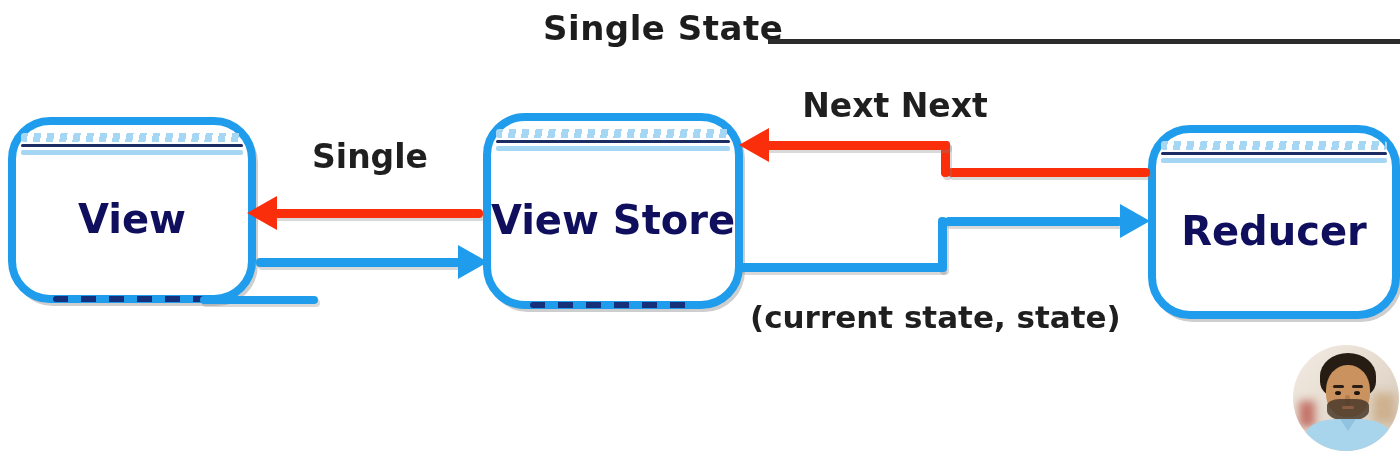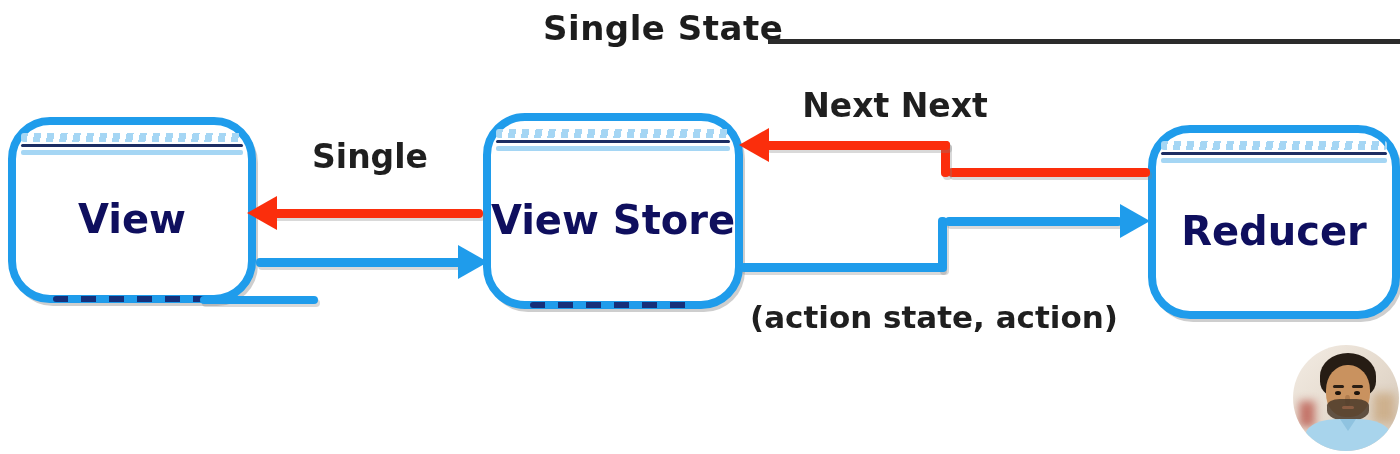--- a/index.html
+++ b/index.html
@@ -112,21 +112,21 @@
   <div class="hline red" style="left:948px;top:168px;width:202px;height:9px;"></div>
   <div class="vline red" style="left:941px;top:141px;width:9px;height:36px;"></div>
   <div class="hline red" style="left:765px;top:141px;width:185px;height:9px;"></div>
   <div class="ah ah-left-red" style="left:739px;top:128px;"></div>
   <div class="edge-label" style="left:790px;top:86px;width:210px;">Next Next</div>
 
   <div class="hline blue" style="left:740px;top:263px;width:205px;height:9px;"></div>
   <div class="vline blue" style="left:938px;top:217px;width:9px;height:55px;"></div>
   <div class="hline blue" style="left:945px;top:217px;width:177px;height:9px;"></div>
   <div class="ah ah-right-blue" style="left:1120px;top:204px;"></div>
-  <div class="edge-label" style="left:750px;top:299px;width:340px;font-size:31px;">(action state, action)</div>
+  <div class="edge-label" style="left:750px;top:299px;width:340px;font-size:31px;">(current state, state)</div>
 
   <div class="avatar">
     <div class="blob-red"></div>
     <div class="blob-warm"></div>
     <div class="hair"></div>
     <div class="face"></div>
     <div class="brow l"></div>
     <div class="brow r"></div>
     <div class="eye l"></div>
     <div class="eye r"></div>

